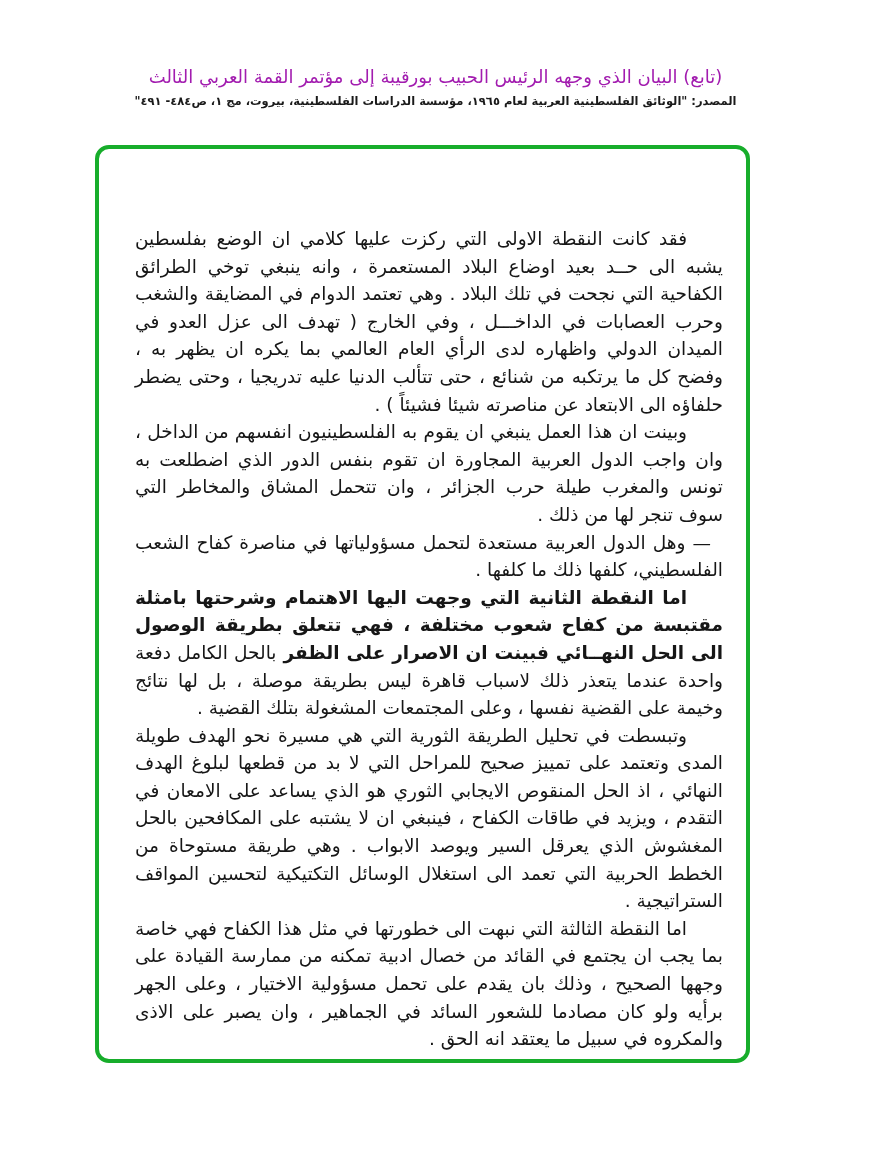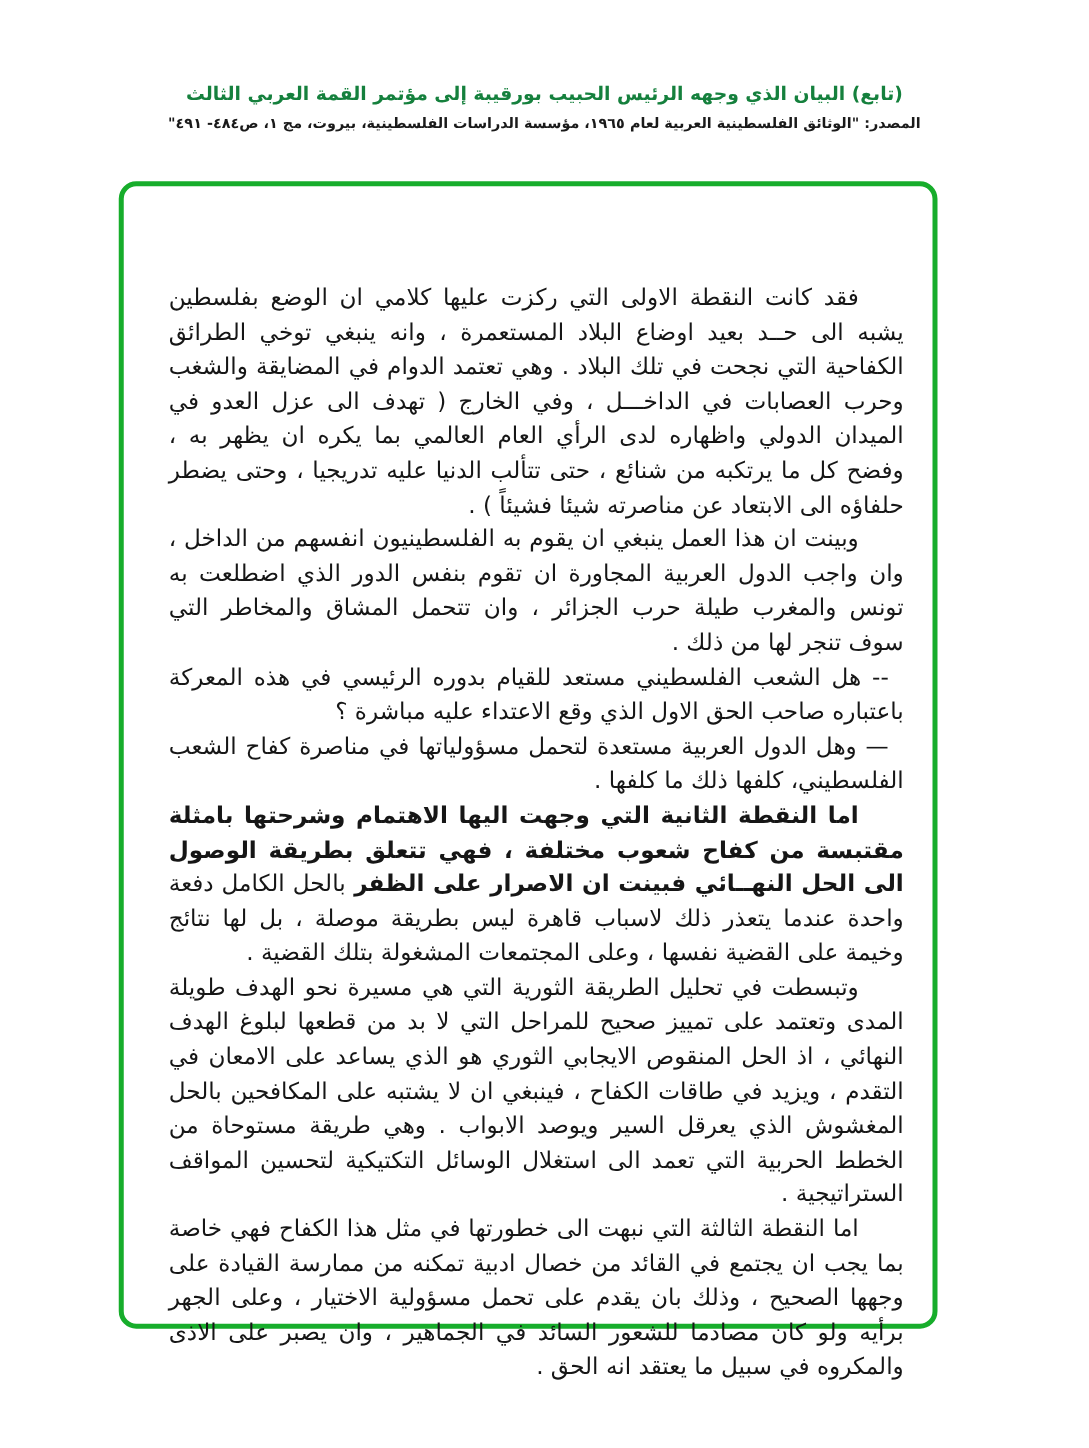--- a/index.html
+++ b/index.html
@@ -10,23 +10,23 @@
     font-family: "DejaVu Sans", sans-serif;
     overflow: hidden;
   }
   .page-header {
     position: absolute;
     top: 66px; left: 0; right: 0;
     text-align: center;
     direction: rtl;
   }
   .doc-title {
-    font-size: 15px;
-    font-weight: bold;
-    color: #15803d;
+    font-size: 18px;
+    font-weight: normal;
+    color: #a21caf;
     letter-spacing: 0px;
     margin: 0 40px;
   }
   .doc-source {
     font-size: 11.5px;
     font-weight: bold;
     color: #1a1a1a;
     margin-top: 7px;
   }
   .doc-frame {
@@ -60,18 +60,17 @@
 <header class="page-header">
   <div class="doc-title">(تابع) البيان الذي وجهه الرئيس الحبيب بورقيبة إلى مؤتمر القمة العربي الثالث</div>
   <div class="doc-source">المصدر: "الوثائق الفلسطينية العربية لعام ١٩٦٥، مؤسسة الدراسات الفلسطينية، بيروت، مج ١، ص٤٨٤- ٤٩١"</div>
 </header>
 
 <div class="doc-frame" style="border-color: rgb(23, 173, 43);"></div>
 
 <main class="doc-body" style="color: rgb(22, 22, 22);">
     <div class="para indent"><span class="seg-normal">فقد كانت النقطة الاولى التي ركزت عليها كلامي ان الوضع بفلسطين يشبه الى حــد بعيد اوضاع البلاد المستعمرة ، وانه ينبغي توخي الطرائق الكفاحية التي نجحت في تلك البلاد . وهي تعتمد الدوام في المضايقة والشغب وحرب العصابات في الداخـــل ، وفي الخارج ( تهدف الى عزل العدو في الميدان الدولي واظهاره لدى الرأي العام العالمي بما يكره ان يظهر به ، وفضح كل ما يرتكبه من شنائع ، حتى تتألب الدنيا عليه تدريجيا ، وحتى يضطر حلفاؤه الى الابتعاد عن مناصرته شيئا فشيئاً ) .</span></div>
     <div class="para indent"><span class="seg-normal">وبينت ان هذا العمل ينبغي ان يقوم به الفلسطينيون انفسهم من الداخل ، وان واجب الدول العربية المجاورة ان تقوم بنفس الدور الذي اضطلعت به تونس والمغرب طيلة حرب الجزائر ، وان تتحمل المشاق والمخاطر التي سوف تنجر لها من ذلك .</span></div>
-    <div class="para bullet"><span class="seg-normal">-- هل الشعب الفلسطيني مستعد للقيام بدوره الرئيسي في هذه المعركة باعتباره صاحب الحق الاول الذي وقع الاعتداء عليه مباشرة ؟</span></div>
     <div class="para bullet"><span class="seg-normal">— وهل الدول العربية مستعدة لتحمل مسؤولياتها في مناصرة كفاح الشعب الفلسطيني، كلفها ذلك ما كلفها .</span></div>
     <div class="para indent"><span class="seg-bold">اما النقطة الثانية التي وجهت اليها الاهتمام وشرحتها بامثلة مقتبسة من كفاح شعوب مختلفة ، فهي تتعلق بطريقة الوصول الى الحل النهــائي فبينت ان الاصرار على الظفر </span><span class="seg-normal">بالحل الكامل دفعة واحدة عندما يتعذر ذلك لاسباب قاهرة ليس بطريقة موصلة ، بل لها نتائج وخيمة على القضية نفسها ، وعلى المجتمعات المشغولة بتلك القضية .</span></div>
     <div class="para indent"><span class="seg-normal">وتبسطت في تحليل الطريقة الثورية التي هي مسيرة نحو الهدف طويلة المدى وتعتمد على تمييز صحيح للمراحل التي لا بد من قطعها لبلوغ الهدف النهائي ، اذ الحل المنقوص الايجابي الثوري هو الذي يساعد على الامعان في التقدم ، ويزيد في طاقات الكفاح ، فينبغي ان لا يشتبه على المكافحين بالحل المغشوش الذي يعرقل السير ويوصد الابواب . وهي طريقة مستوحاة من الخطط الحربية التي تعمد الى استغلال الوسائل التكتيكية لتحسين المواقف الستراتيجية .</span></div>
     <div class="para indent"><span class="seg-normal">اما النقطة الثالثة التي نبهت الى خطورتها في مثل هذا الكفاح فهي خاصة بما يجب ان يجتمع في القائد من خصال ادبية تمكنه من ممارسة القيادة على وجهها الصحيح ، وذلك بان يقدم على تحمل مسؤولية الاختيار ، وعلى الجهر برأيه ولو كان مصادما للشعور السائد في الجماهير ، وان يصبر على الاذى والمكروه في سبيل ما يعتقد انه الحق .</span></div>
   </main>
 
 </body></html>

